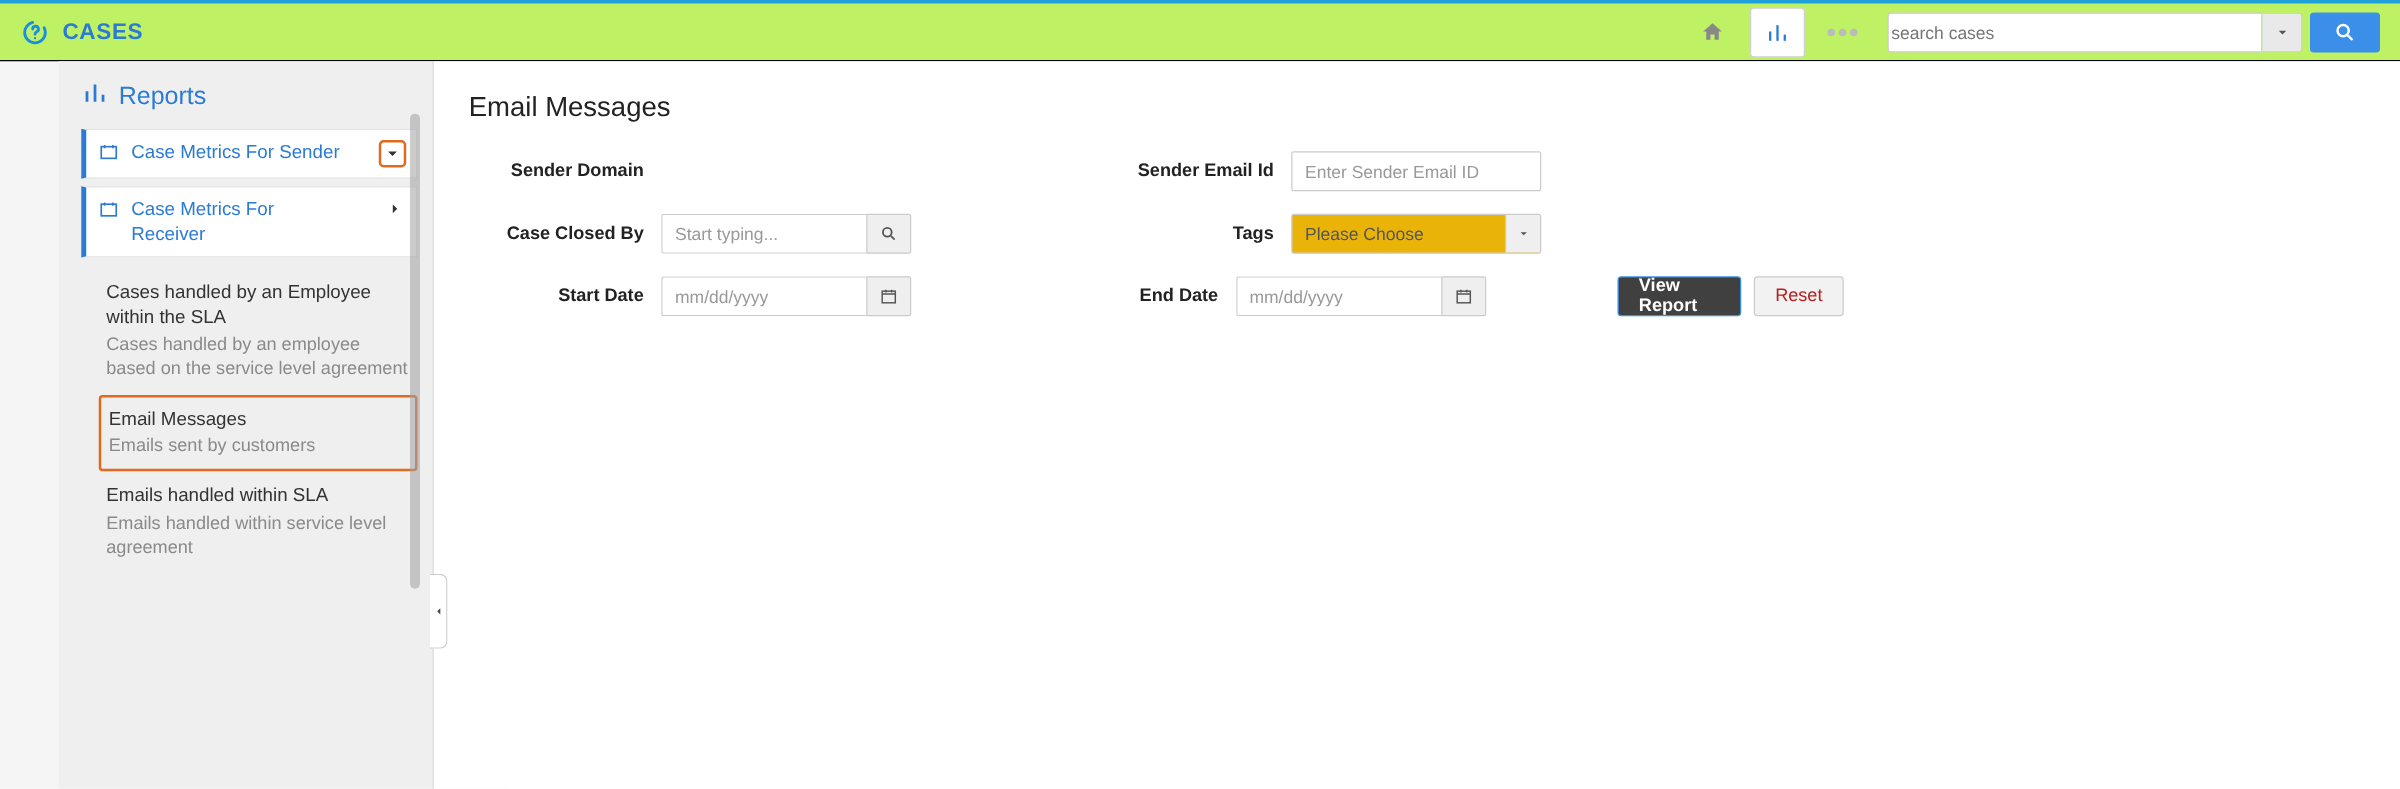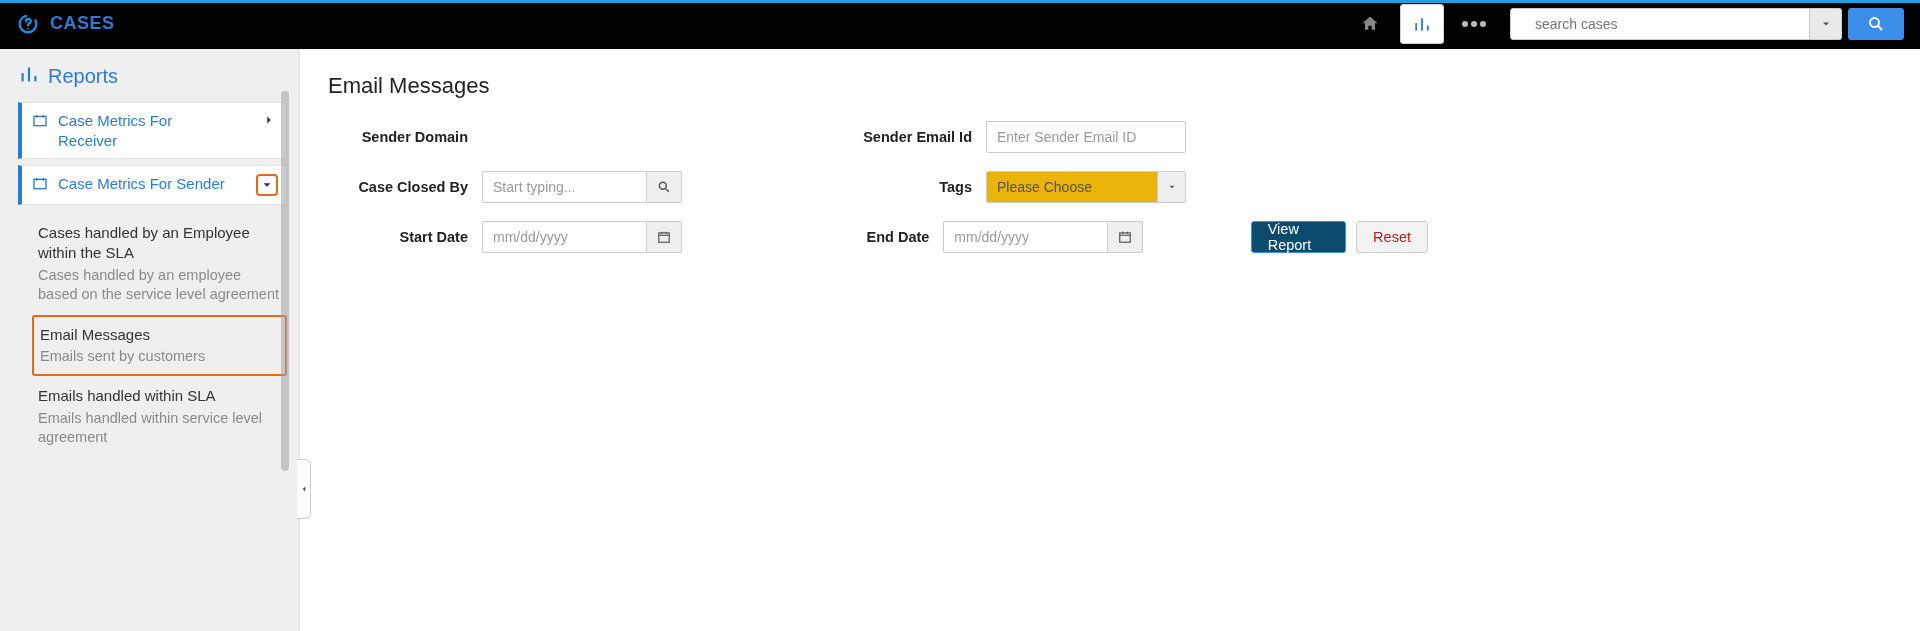--- a/index.html
+++ b/index.html
@@ -6,22 +6,22 @@
     body { font-family: Arial, Helvetica, sans-serif; font-size: 14px; background: #f5f5f5; color: #333; }
 
     
     .topline { height: 3px; background: #1fa0d8; }
 
     
     .header {
       display: flex;
       align-items: center;
       height: 46px;
-      background: #000000;
-      border-bottom: 5px solid #000000;
+      background: #bef264;
+      border-bottom: 1px solid #000000;
       padding: 0 16px;
     }
     .header-left {
       display: flex;
       align-items: center;
       gap: 10px;
     }
     .app-brand-icon {
       width: 24px; height: 24px;
       display: flex; align-items: center; justify-content: center;
@@ -61,21 +61,21 @@
     .search-wrap {
       display: flex;
       align-items: stretch;
       margin-left: 6px;
     }
     .search-input {
       width: 300px;
       height: 32px;
       border: 1px solid #ccc;
       border-radius: 3px 0 0 3px;
-      padding: 0 24px;
+      padding: 0 2px;
       font-size: 14px;
       color: #555;
       background: #fff;
       outline: none;
     }
     .search-dd {
       width: 32px; height: 32px;
       border: 1px solid #ccc;
       border-left: none;
       background: #e9e9e9;
@@ -93,20 +93,21 @@
       border-radius: 3px;
       display: flex; align-items: center; justify-content: center;
       color: #fff;
       cursor: pointer;
     }
 
     
     .body {
       display: flex;
       height: calc(631px - 49px);
+      margin-left: 47px;
     }
 
     
     .sidebar {
       width: 300px;
       background: #efefef;
       border-right: 1px solid #ddd;
       padding: 14px 12px 14px 18px;
       overflow: visible;
       position: relative;
@@ -312,24 +313,24 @@
       border-radius: 3px;
       font-size: 14.5px;
       cursor: pointer;
       display: flex;
       align-items: center;
       border: 1px solid #ccc;
       background: #f2f2f2;
       color: #b91c1c;
     }
     .btn.primary {
-      background: #0c4a6e;
+      background: #404040;
       border-color: #3b8fe8;
       color: #fff;
-      font-weight: normal;
+      font-weight: bold;
     }
   </style>
 </head>
 <body>
 
 <div class="topline"></div>
 
 <div class="header">
   <div class="header-left">
     <span class="app-brand-icon">
@@ -394,40 +395,40 @@
       </div>
 
       <div class="tree-item">
         <span class="bt-icon">
           <svg width="16" height="16" viewBox="0 0 24 24" fill="none" stroke="#2b7bd4" stroke-width="2">
               <rect x="3" y="5" width="18" height="14"></rect>
               <line x1="7" y1="3" x2="7" y2="7"></line>
               <line x1="17" y1="3" x2="17" y2="7"></line>
             </svg>
         </span>
-        <span class="tree-item-label">Case Metrics For Receiver</span>
-        <span class="tree-chevron">
+        <span class="tree-item-label">Case Metrics For Sender</span>
+        <span class="tree-chevron annot">
           <svg width="14" height="14" viewBox="0 0 24 24" fill="#333">
-              <path d="M9 6l6 6-6 6z"></path>
+              <path d="M6 9l6 6 6-6z"></path>
             </svg>
         </span>
       </div>
 
       <div class="tree-item">
         <span class="bt-icon">
           <svg width="16" height="16" viewBox="0 0 24 24" fill="none" stroke="#2b7bd4" stroke-width="2">
               <rect x="3" y="5" width="18" height="14"></rect>
               <line x1="7" y1="3" x2="7" y2="7"></line>
               <line x1="17" y1="3" x2="17" y2="7"></line>
             </svg>
         </span>
-        <span class="tree-item-label">Case Metrics For Sender</span>
-        <span class="tree-chevron annot">
+        <span class="tree-item-label">Case Metrics For Receiver</span>
+        <span class="tree-chevron">
           <svg width="14" height="14" viewBox="0 0 24 24" fill="#333">
-              <path d="M6 9l6 6 6-6z"></path>
+              <path d="M9 6l6 6-6 6z"></path>
             </svg>
         </span>
       </div>
 
       <div class="sub-list">
         <div class="sub-item">
           <div class="sub-item-title">Cases handled by an Employee within the SLA</div>
           <div class="sub-item-desc">Cases handled by an employee based on the service level agreement</div>
         </div>
         <div class="sub-item highlight">

